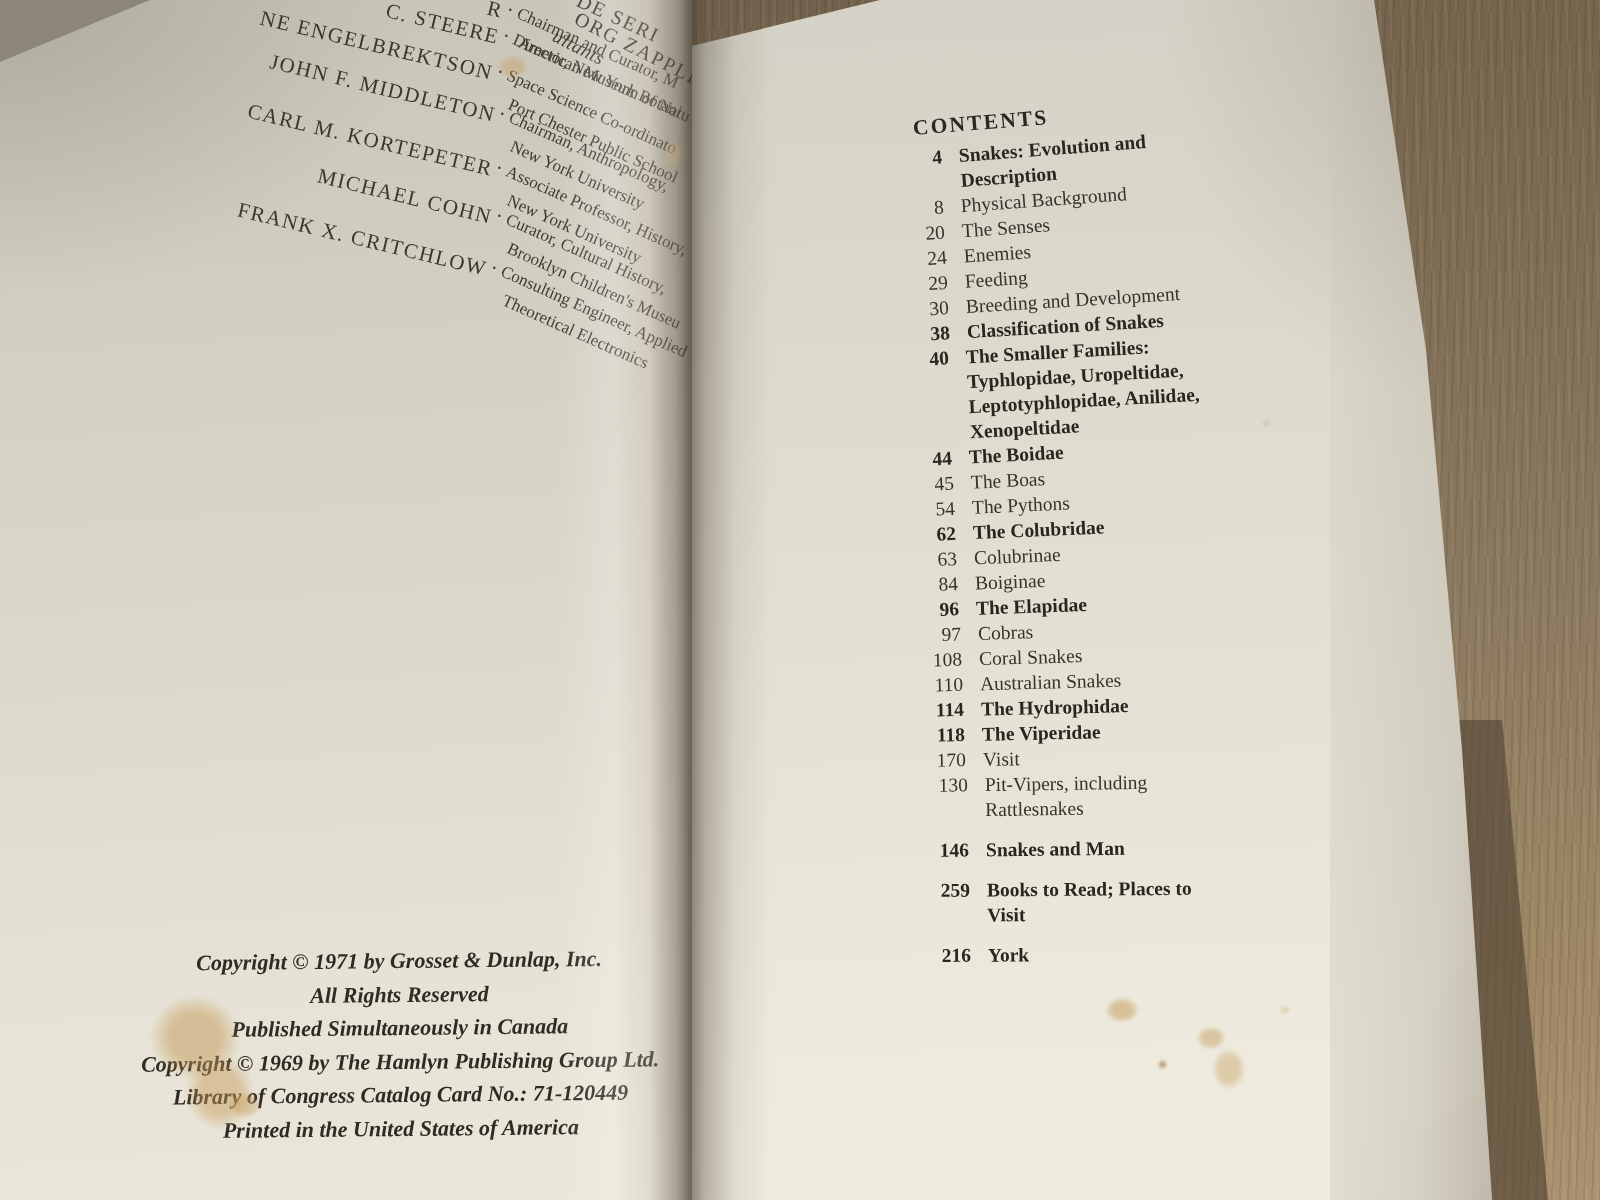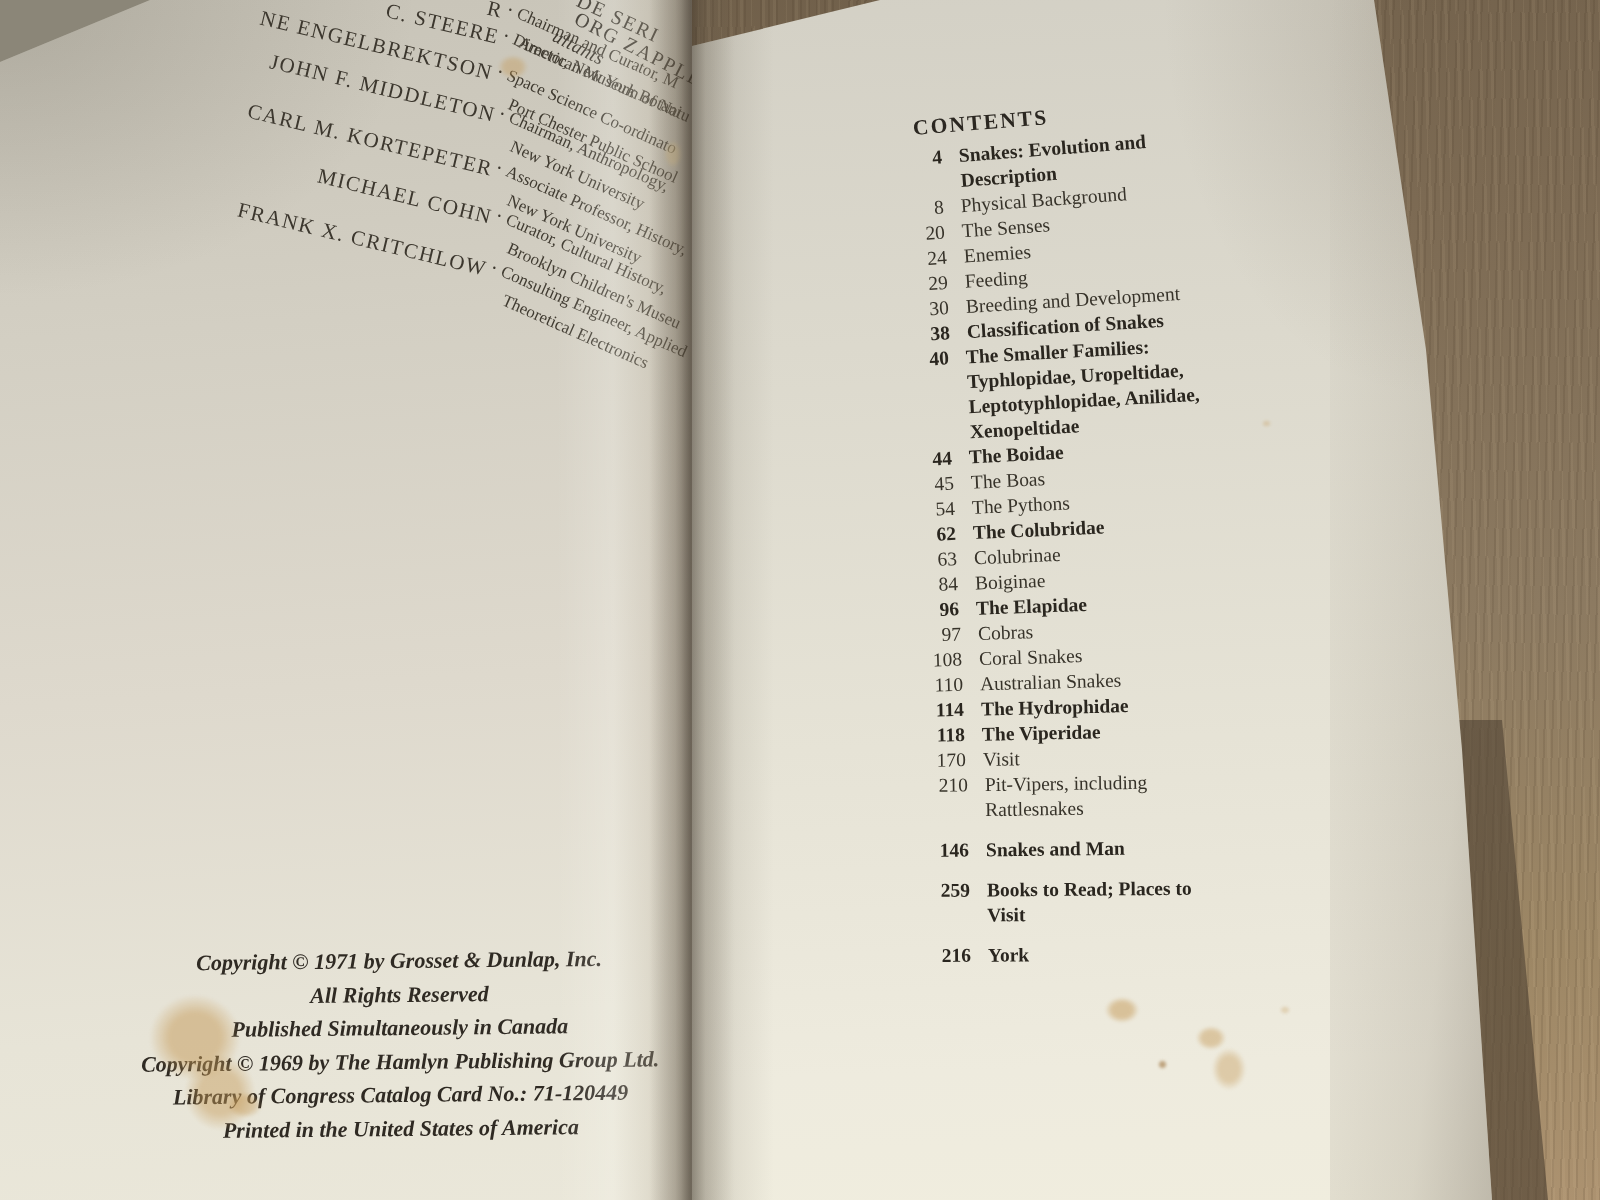--- a/index.html
+++ b/index.html
@@ -205,21 +205,21 @@
             <div>The Viperidae</div>
           </div>
         </div>
         <div class="trow" style="transform: rotate(-0.97deg); margin-left: 23.3px;">
           <div class="num">170</div>
           <div class="tl">
             <div>Visit</div>
           </div>
         </div>
         <div class="trow" style="transform: rotate(-0.8deg); margin-left: 24.5px;">
-          <div class="num">210</div>
+          <div class="num">130</div>
           <div class="tl">
             <div>Pit-Vipers, including</div>
             <div>Rattlesnakes</div>
           </div>
         </div>
         <div class="trow b gap" style="transform: rotate(-0.63deg); margin-left: 25.7px;">
           <div class="num">146</div>
           <div class="tl">
             <div>Snakes and Man</div>
           </div>

